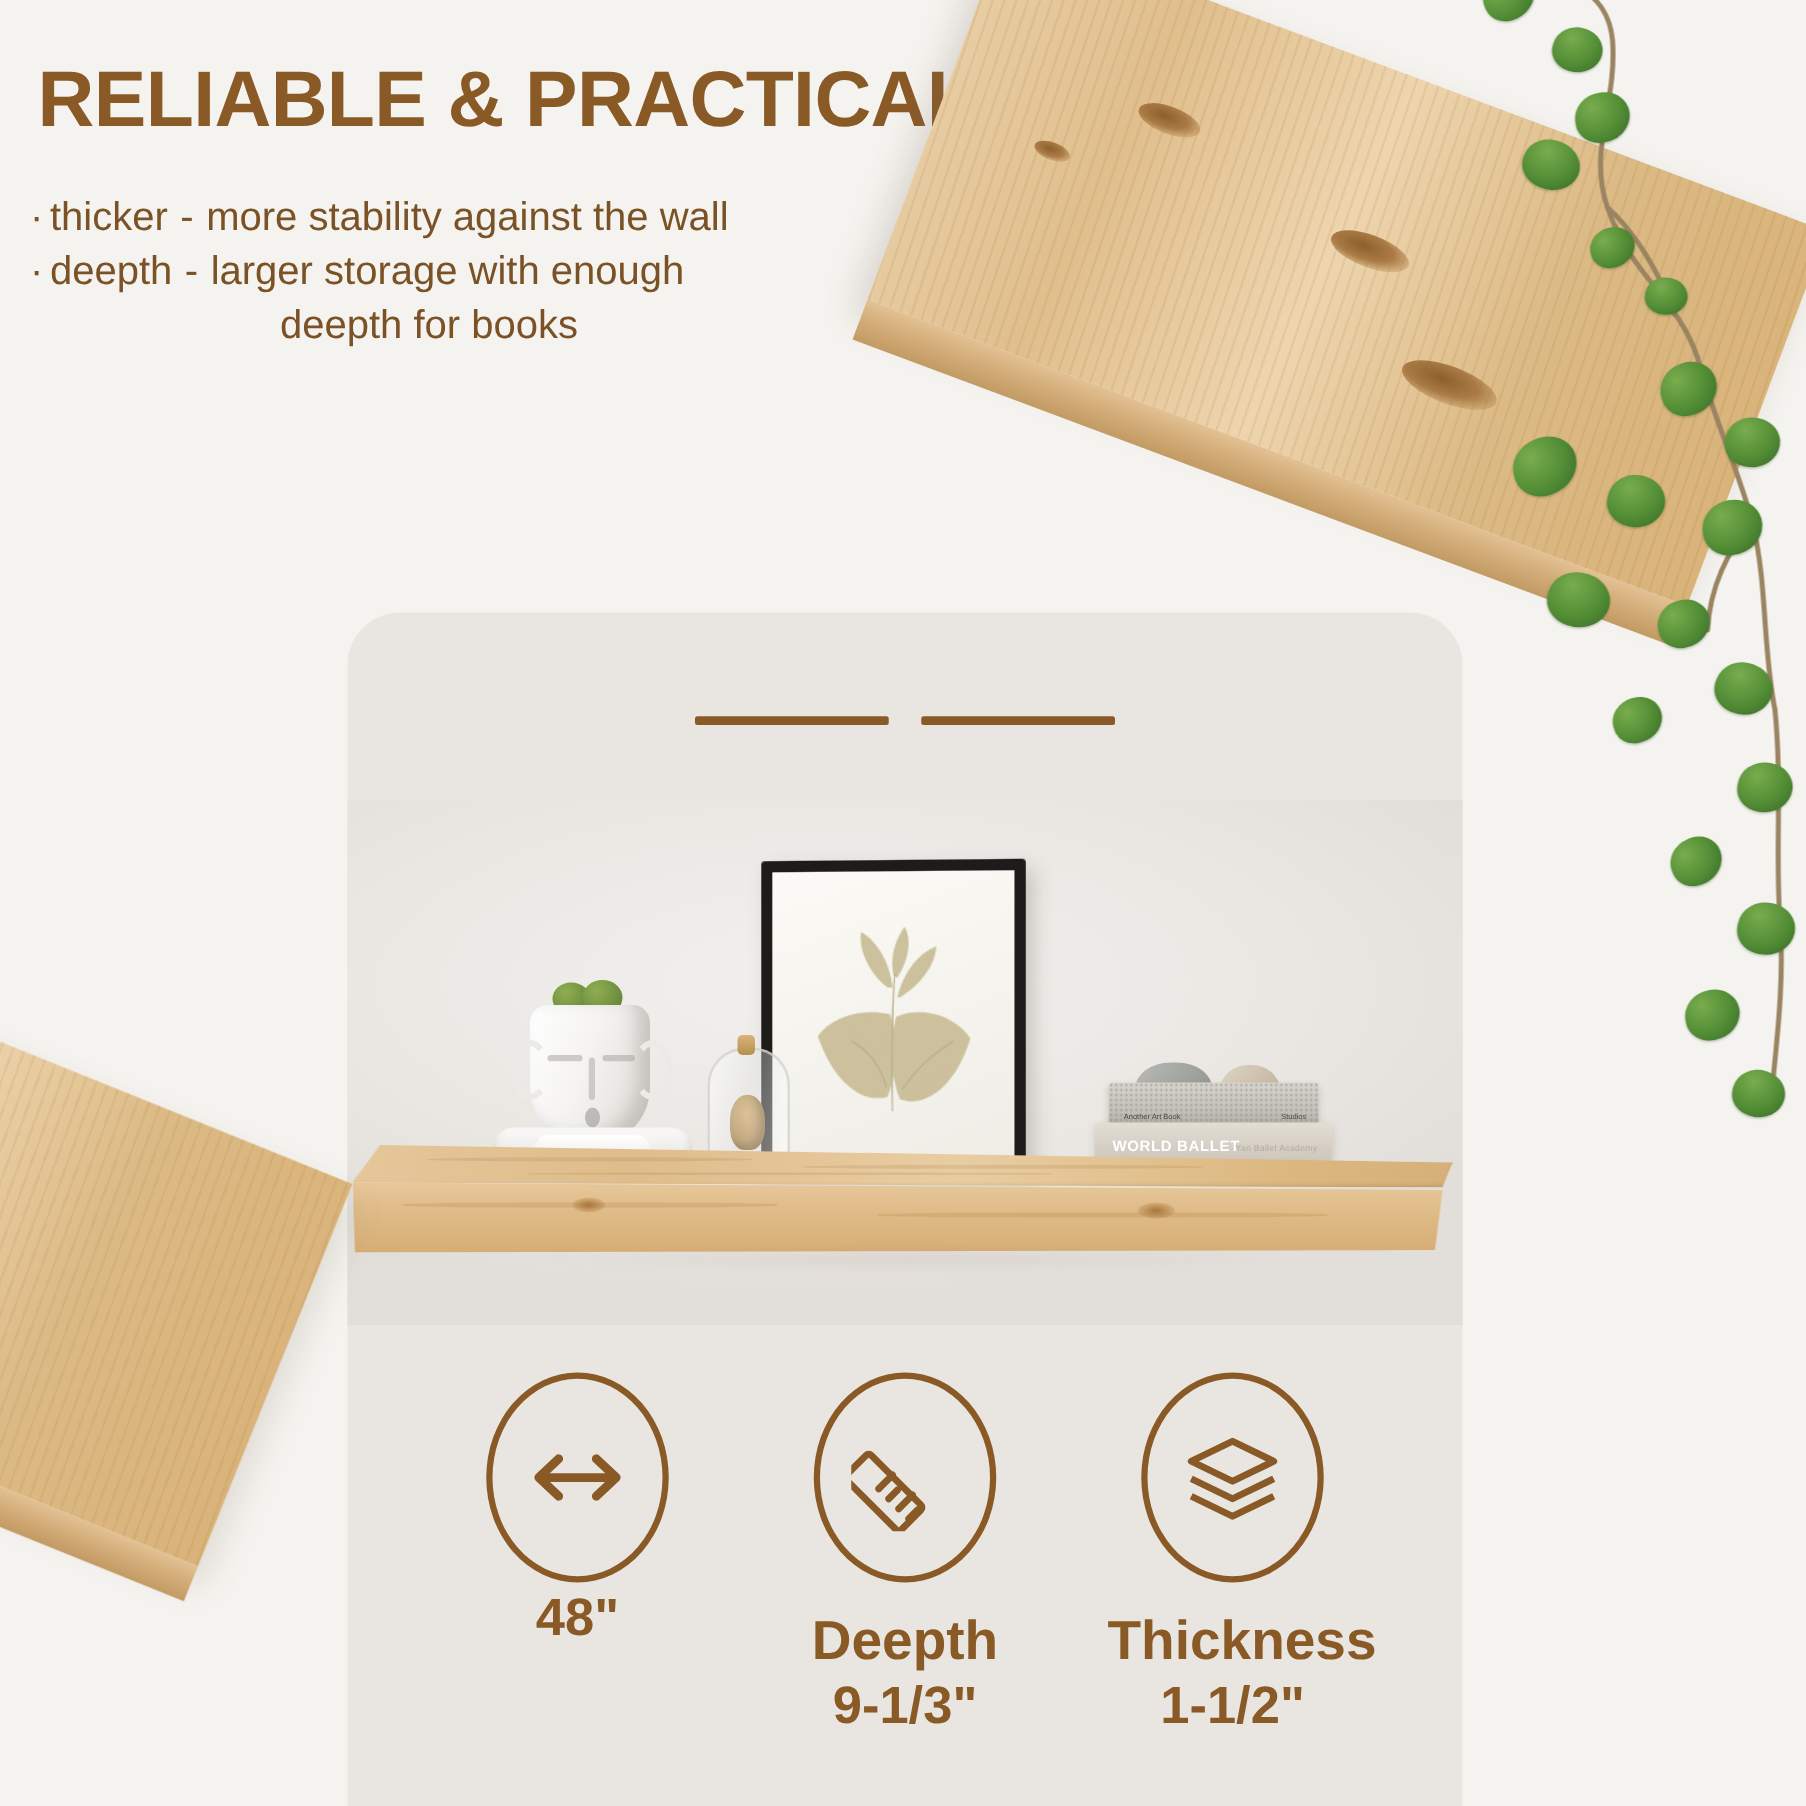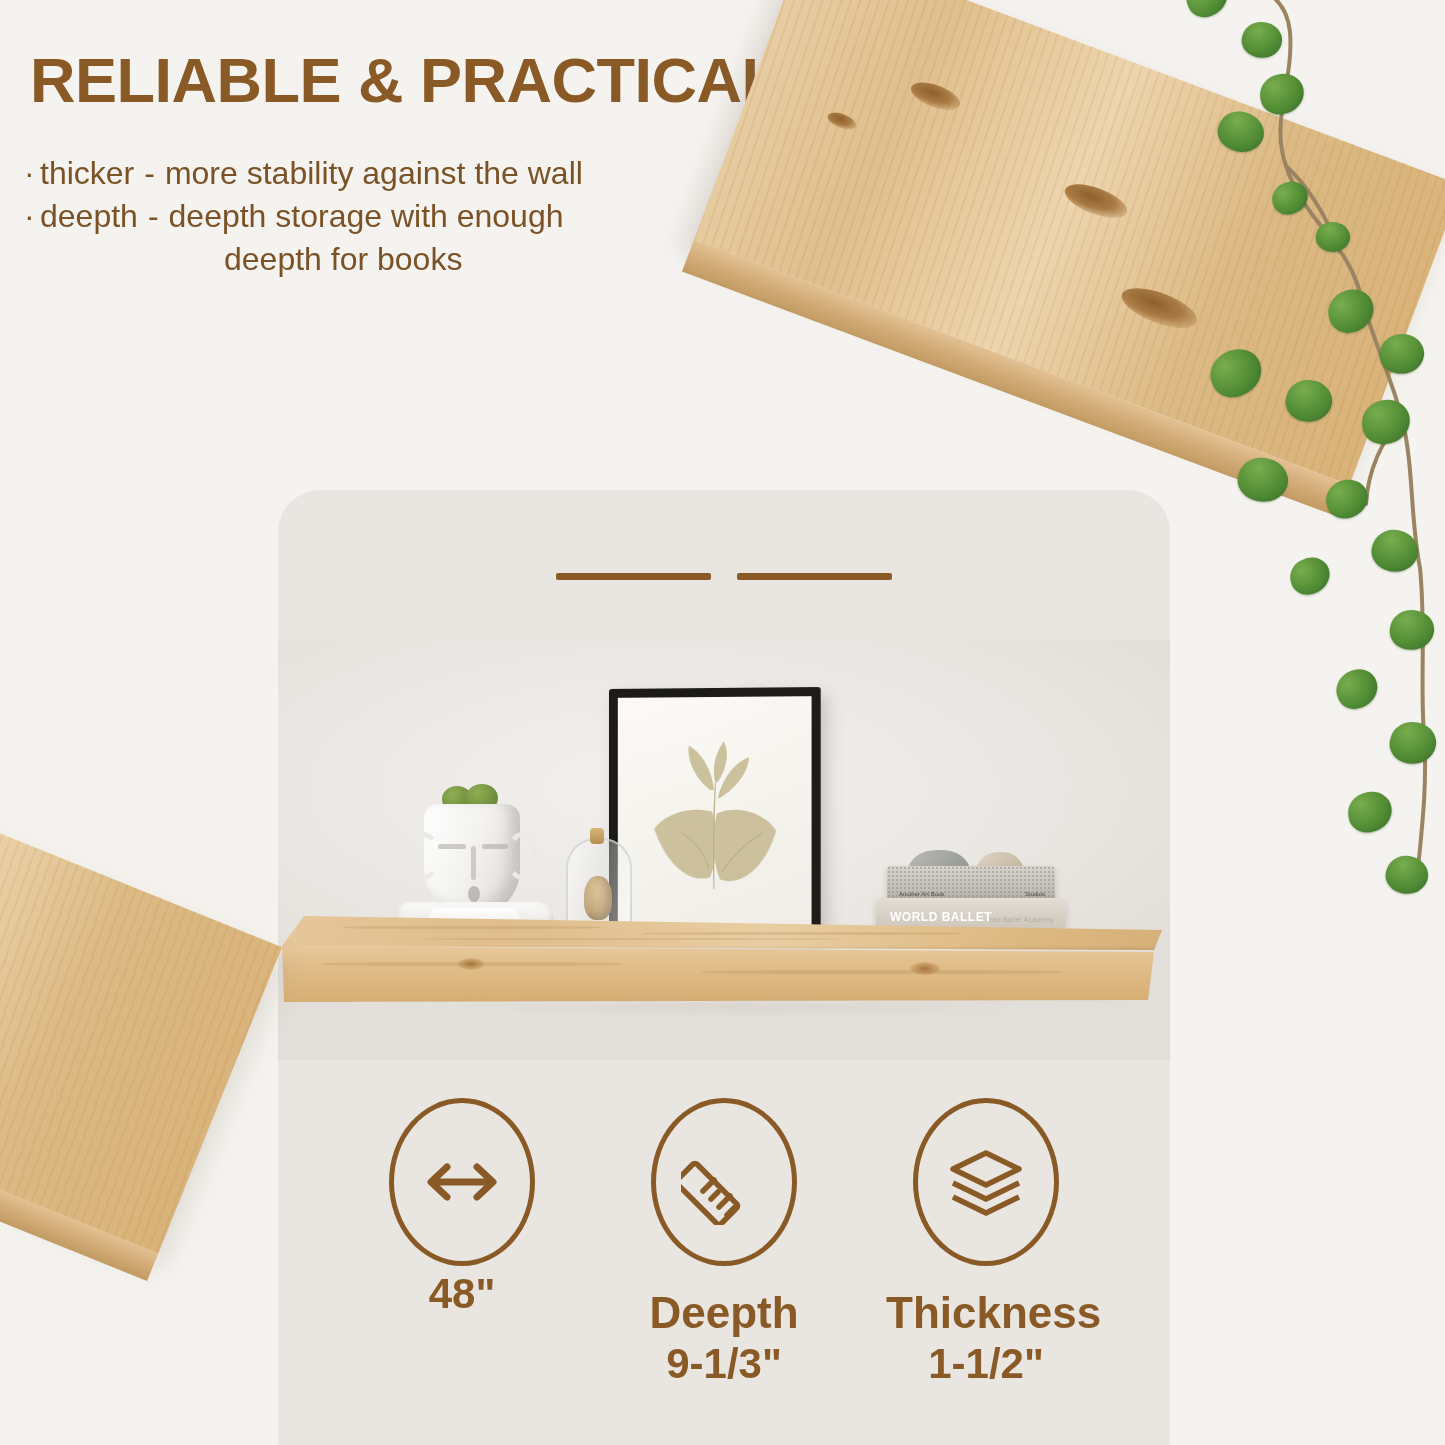--- a/index.html
+++ b/index.html
@@ -224,21 +224,21 @@
 
 <div class="stage">
 
   <div class="headline">RELIABLE &amp; PRACTICAL</div>
 
   <div class="bullets">
     <div class="bullet-row">
       <span class="bullet-dot">·</span><span class="bullet-term">thicker</span><span class="bullet-dash">-</span><span class="bullet-rest">more stability against the wall</span>
     </div>
     <div class="bullet-row">
-      <span class="bullet-dot">·</span><span class="bullet-term">deepth</span><span class="bullet-dash">-</span><span class="bullet-rest">deepth storage with enough</span>
+      <span class="bullet-dot">·</span><span class="bullet-term">deepth</span><span class="bullet-dash">-</span><span class="bullet-rest">larger storage with enough</span>
       <span class="bullet-cont">deepth for books</span>
     </div>
   </div>
 
   <div class="panel"></div>
 
   <div class="sec-head">
     <span class="rule left"></span>
     <span class="rule right"></span>
   </div>

